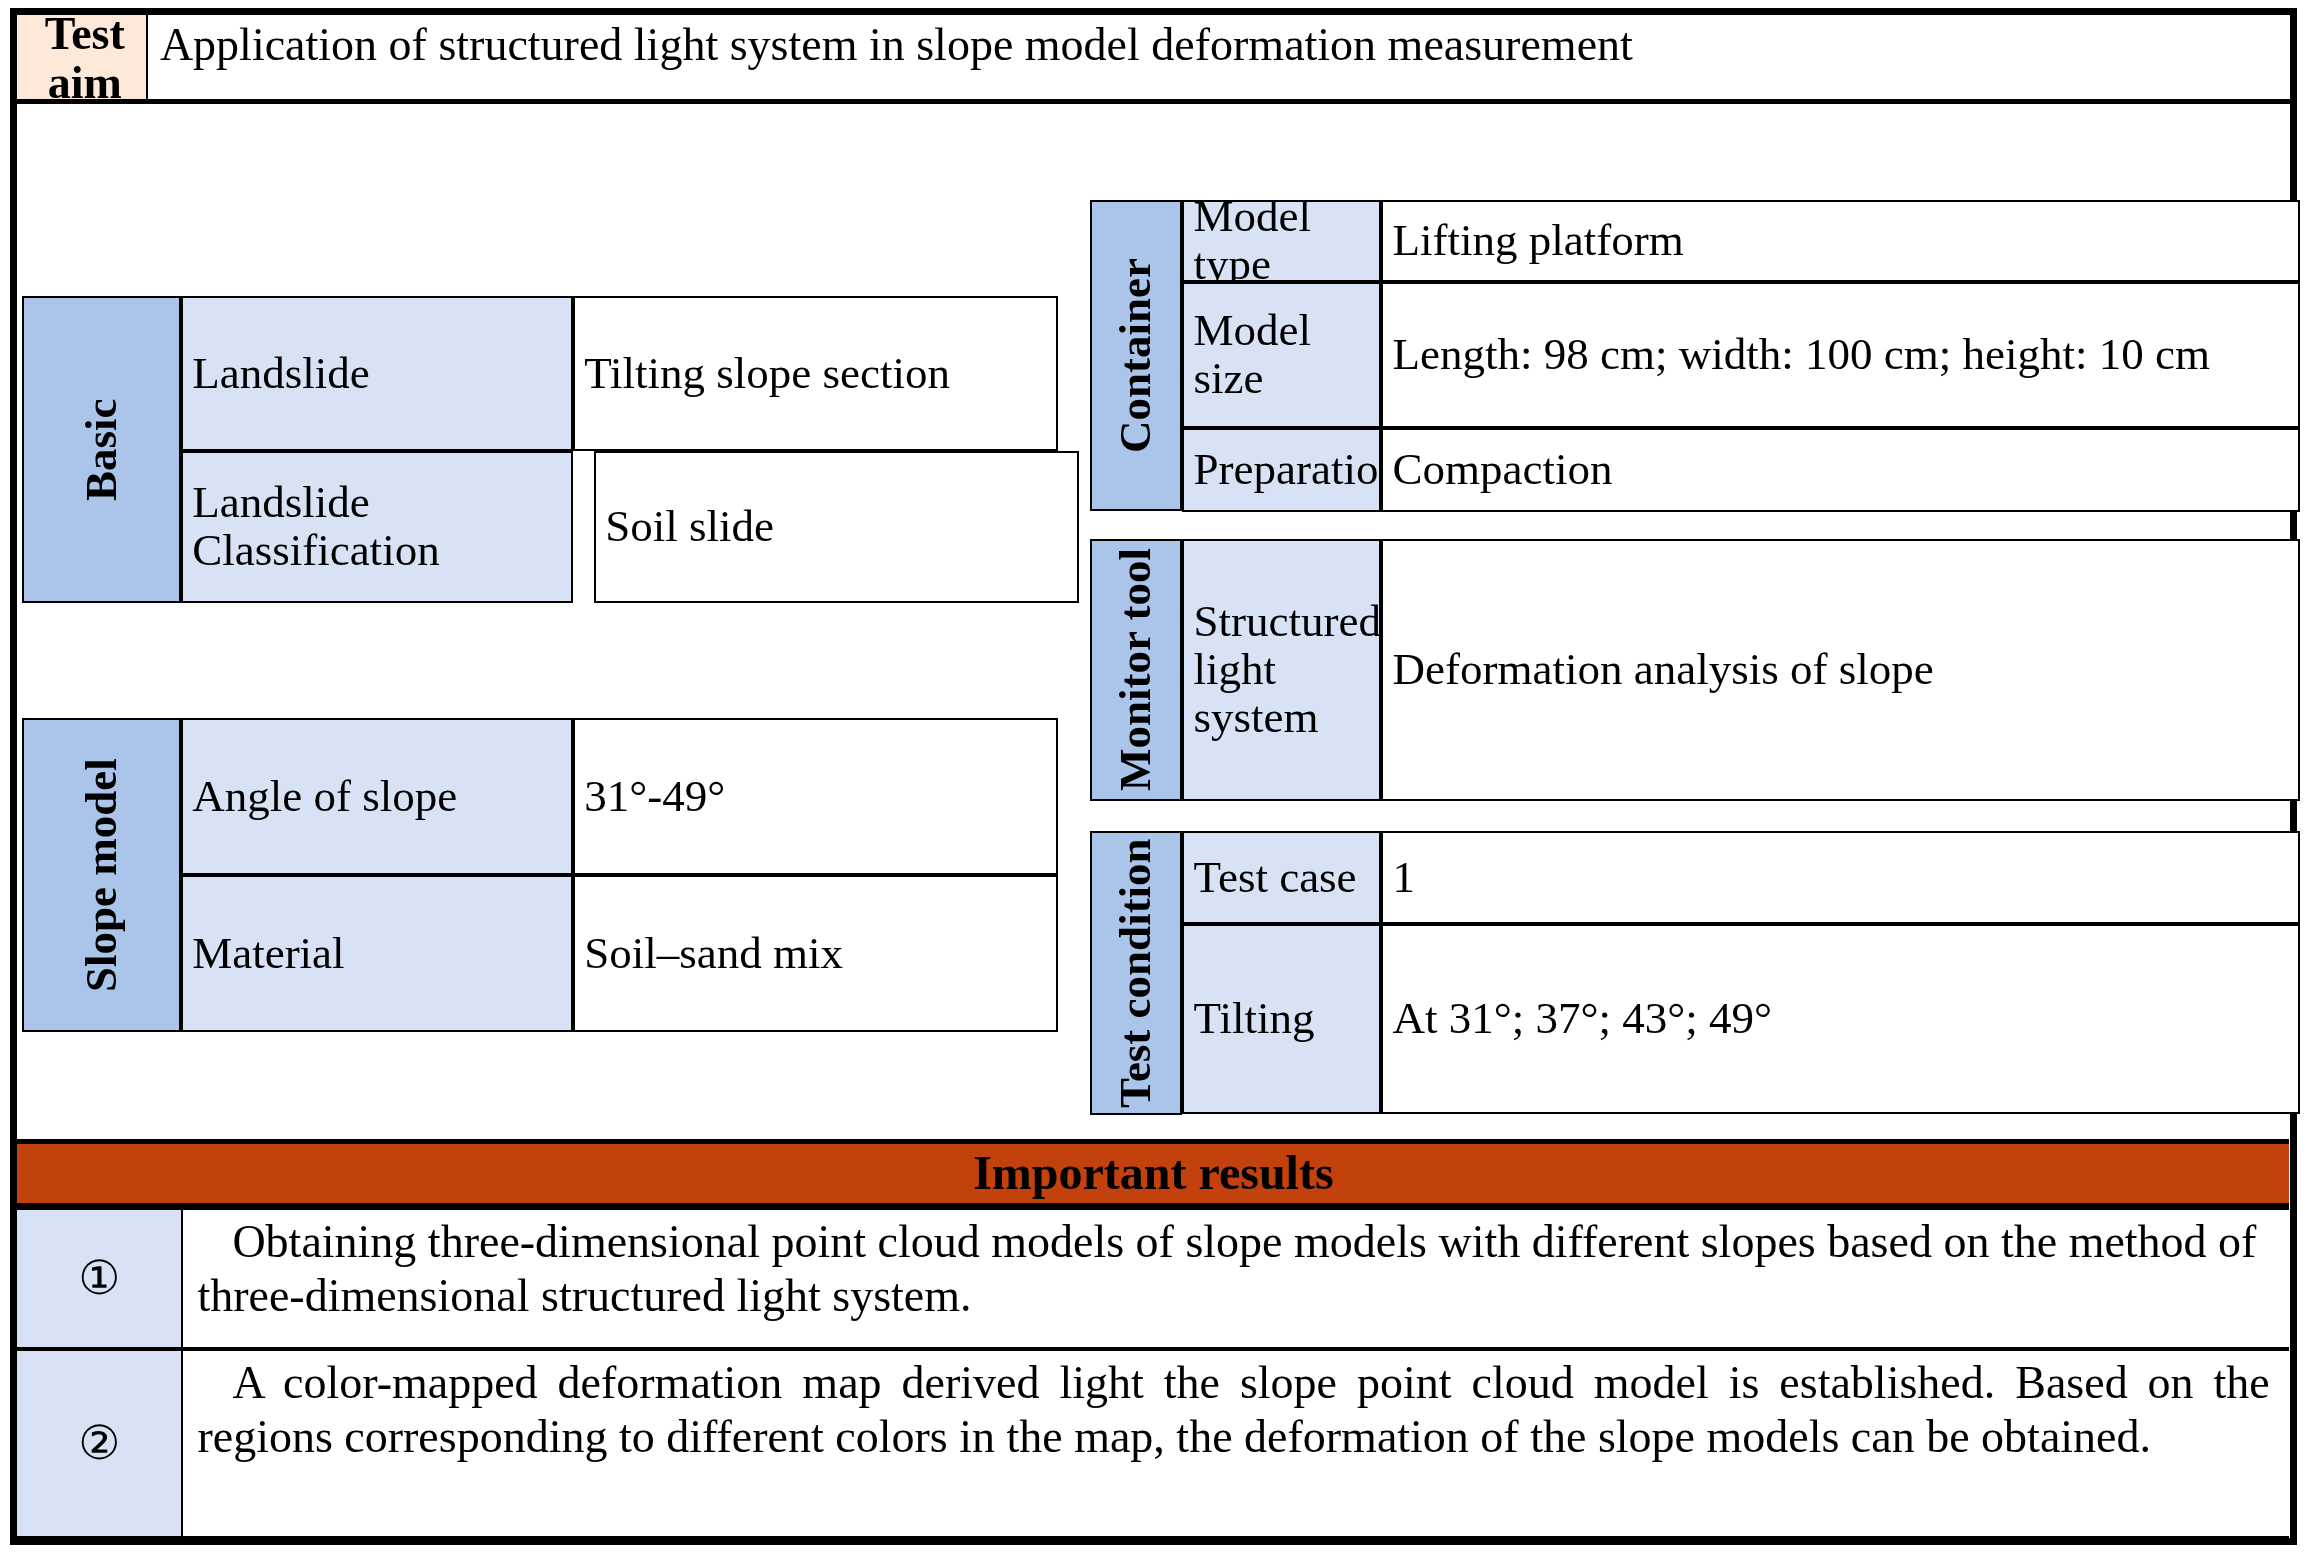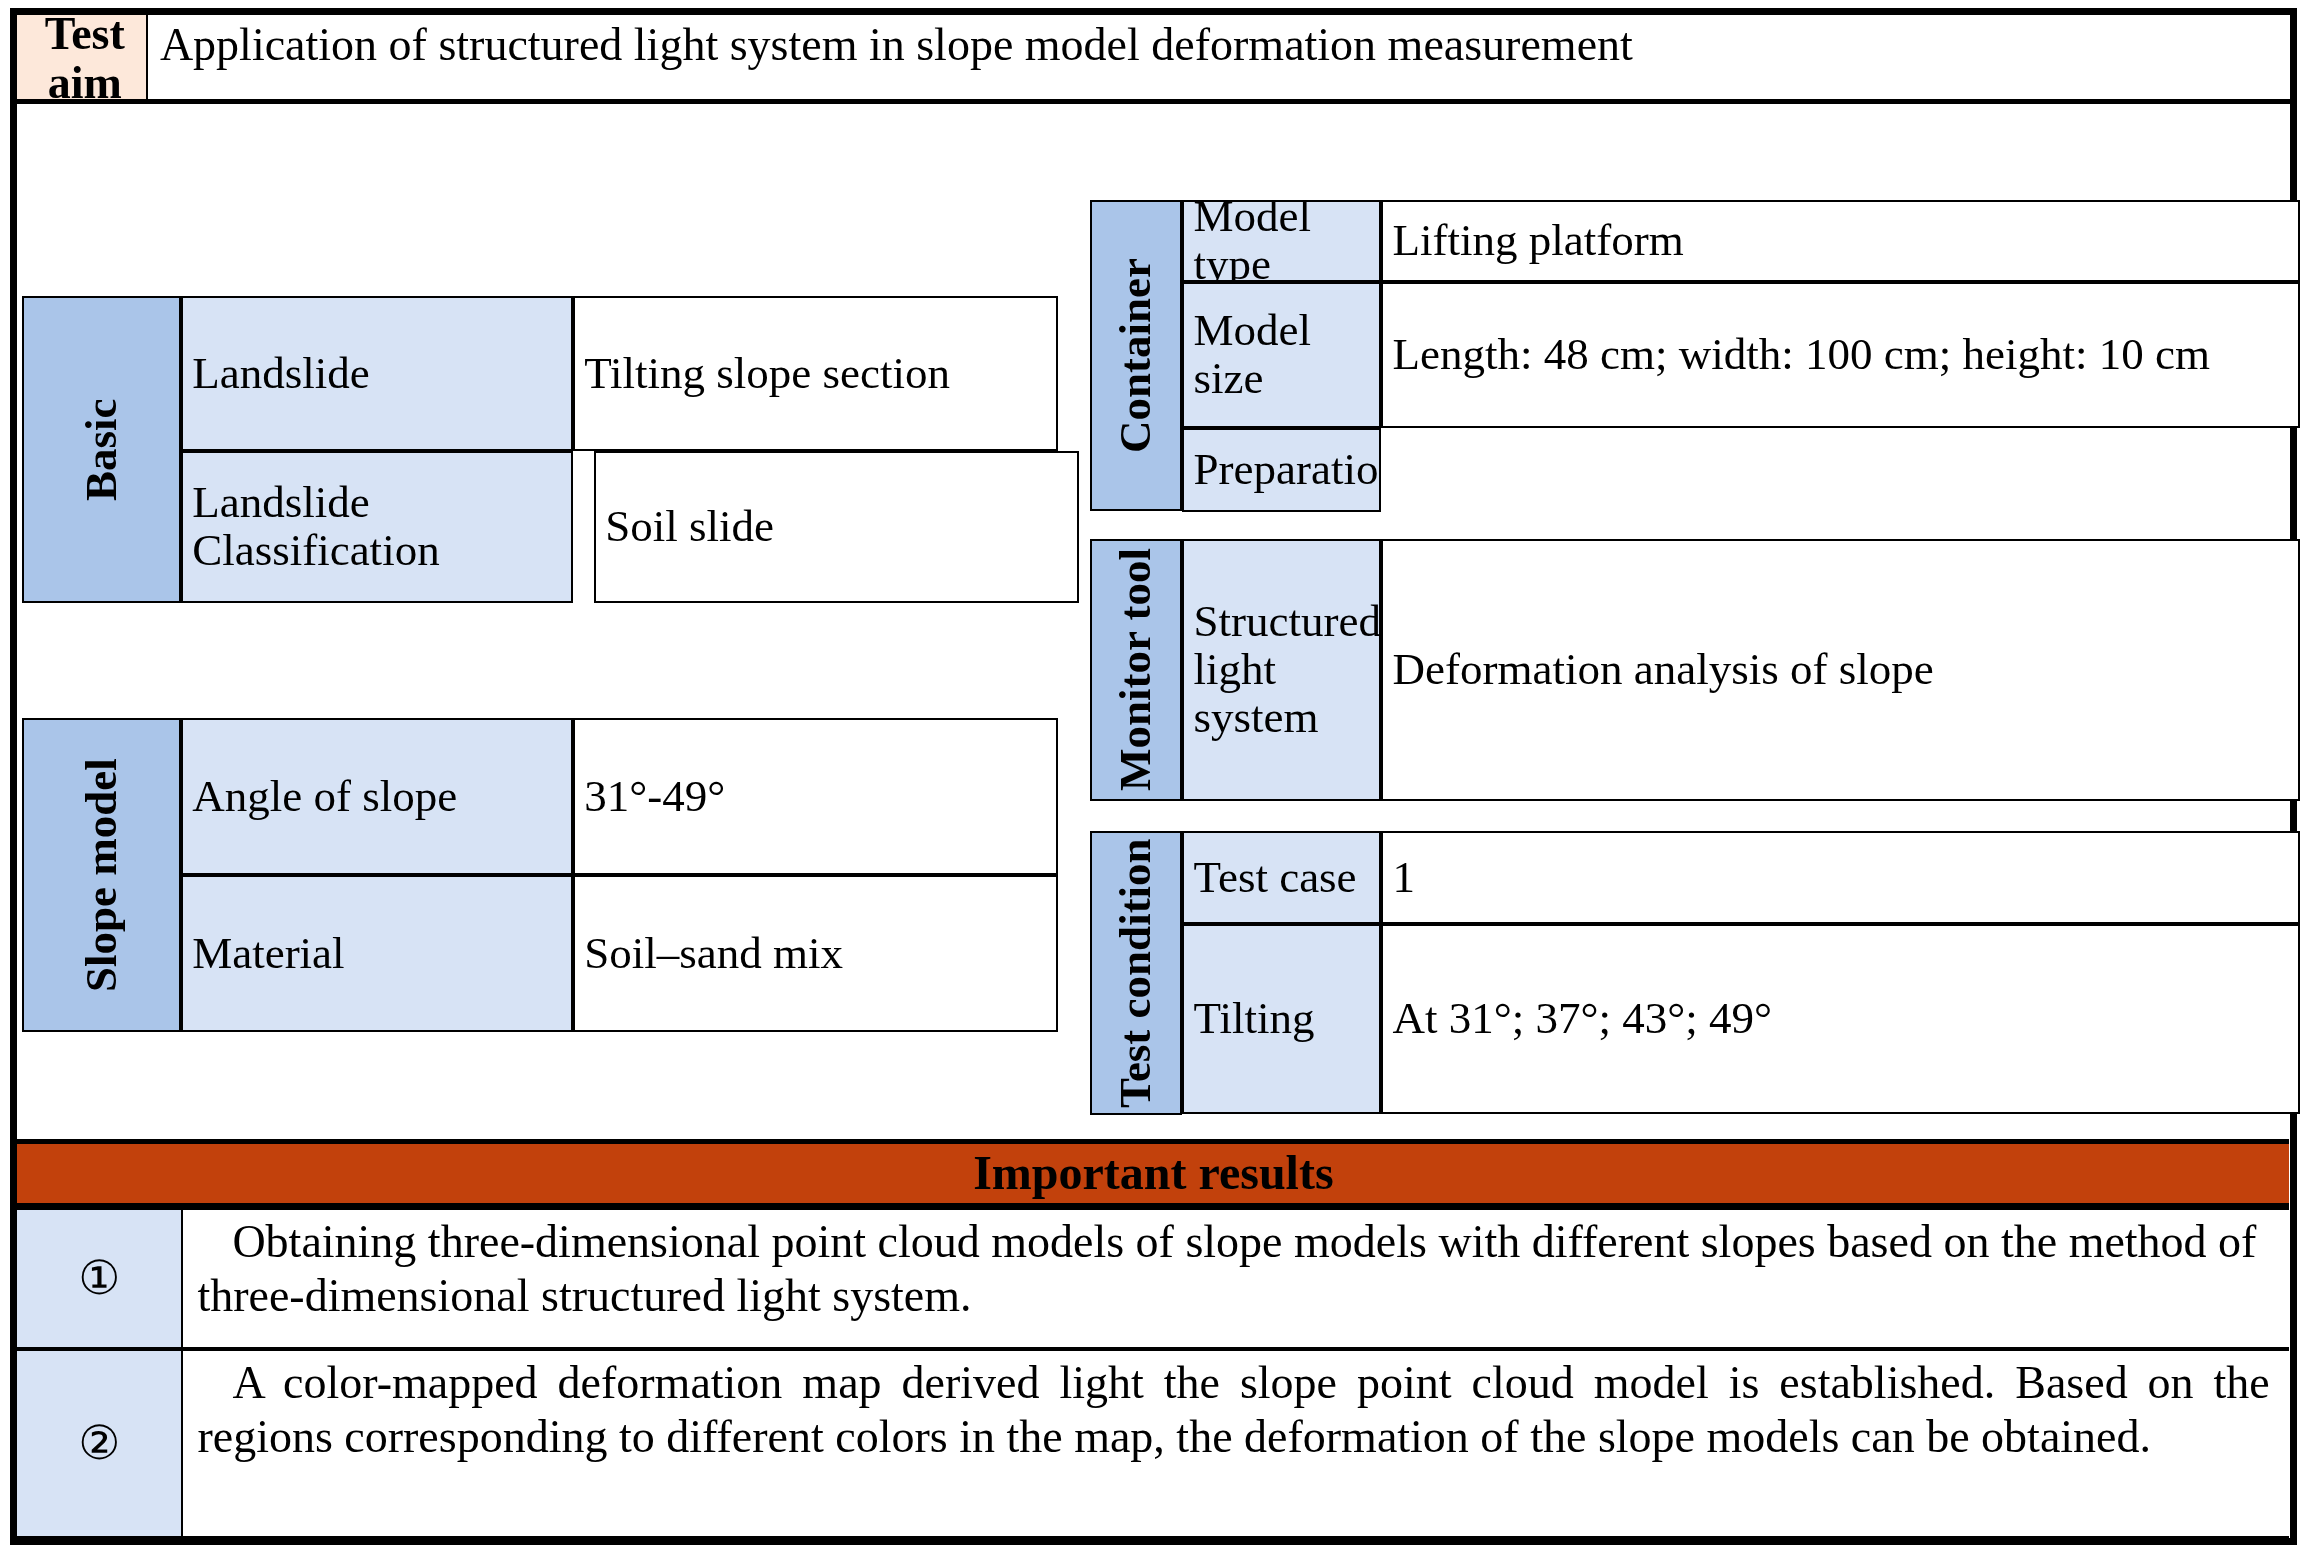--- a/index.html
+++ b/index.html
@@ -222,25 +222,28 @@
         <span>Model type</span>
       </div>
       <div id="cont-r1-v" class="cell bdr white vcenter">
         <span>Lifting platform</span>
       </div>
 
       <div id="cont-r2-k" class="cell bdr blue-light vcenter">
         <span>Model size</span>
       </div>
       <div id="cont-r2-v" class="cell bdr white vcenter">
-        <span>Length: 48 cm; width: 100 cm; height: 10 cm</span>
+        <span>Length: 98 cm; width: 100 cm; height: 10 cm</span>
       </div>
 
       <div id="cont-r3-k" class="cell bdr blue-light vcenter">
         <span>Preparation</span>
+      </div>
+      <div id="cont-r3-v" class="cell bdr white vcenter">
+        <span>Compaction</span>
       </div>
     </div>
 
     <div id="mon-wrap">
       <div id="mon-hdr" class="cell bdr blue-dark vert">Monitor tool</div>
       <div id="mon-k" class="cell bdr blue-light vcenter">
         <span>Structured light system</span>
       </div>
       <div id="mon-v" class="cell bdr white vcenter">
         <span>Deformation analysis of slope</span>

